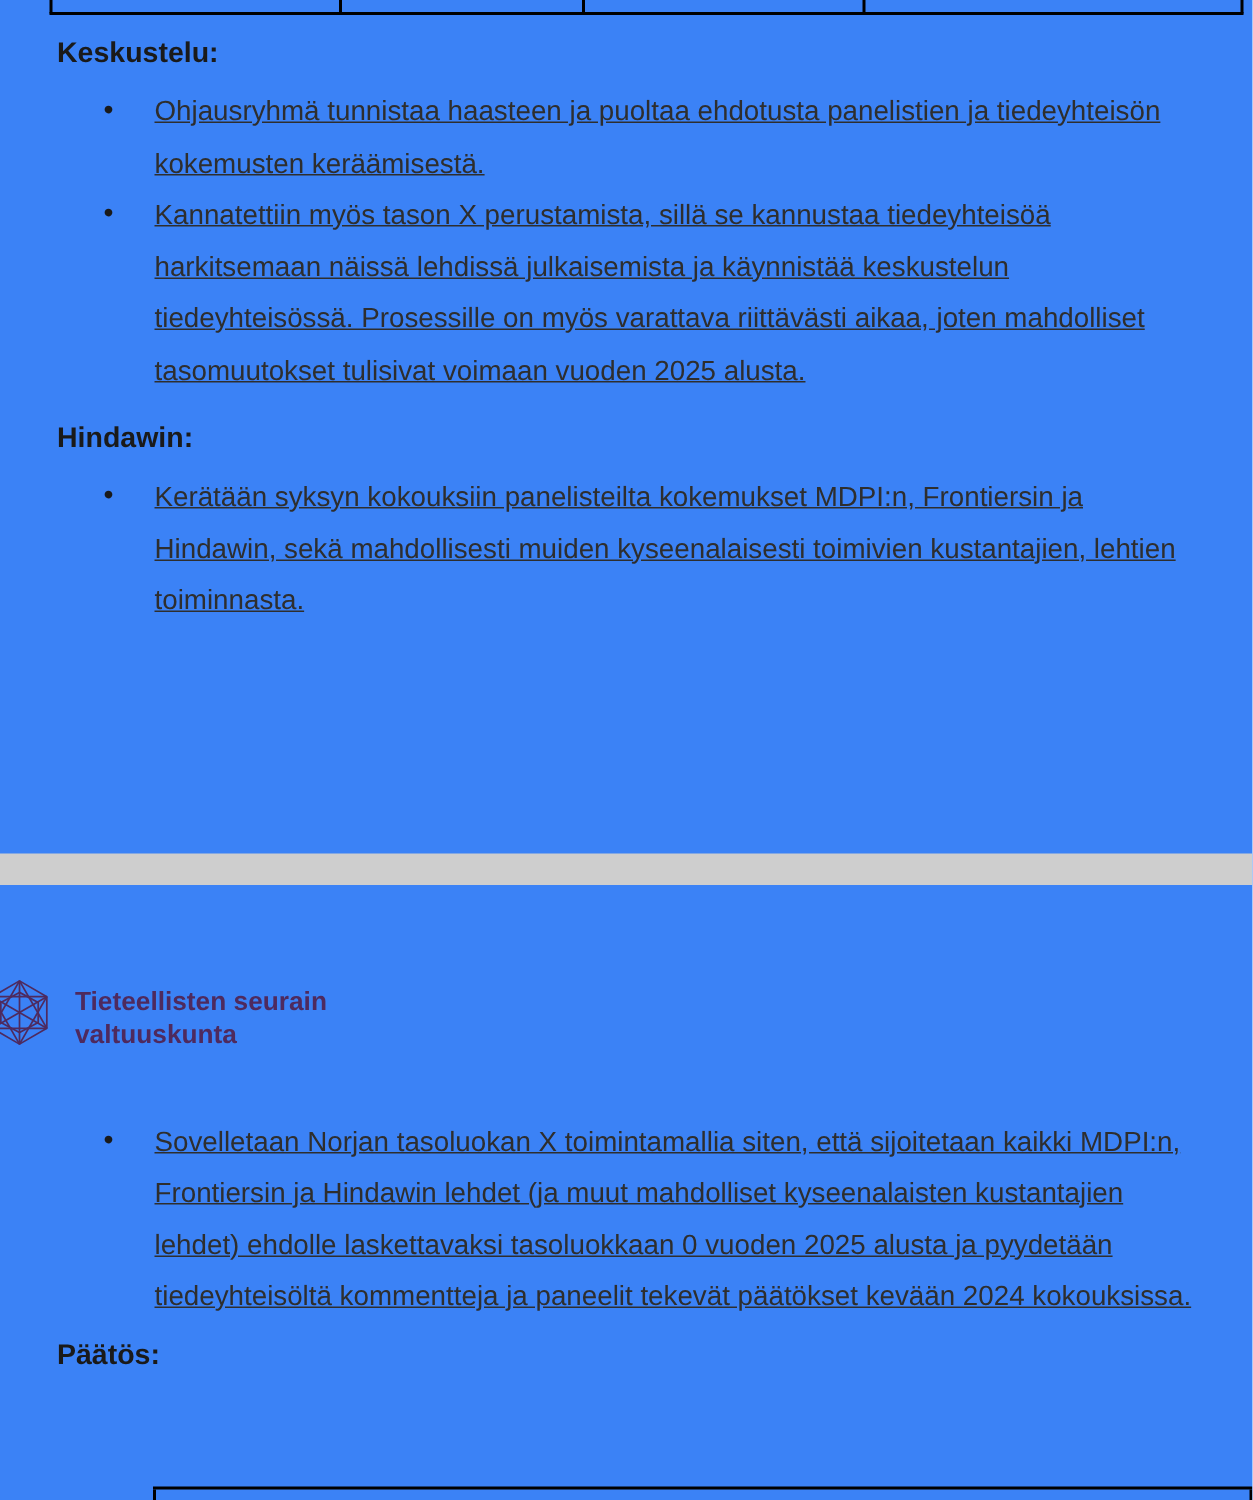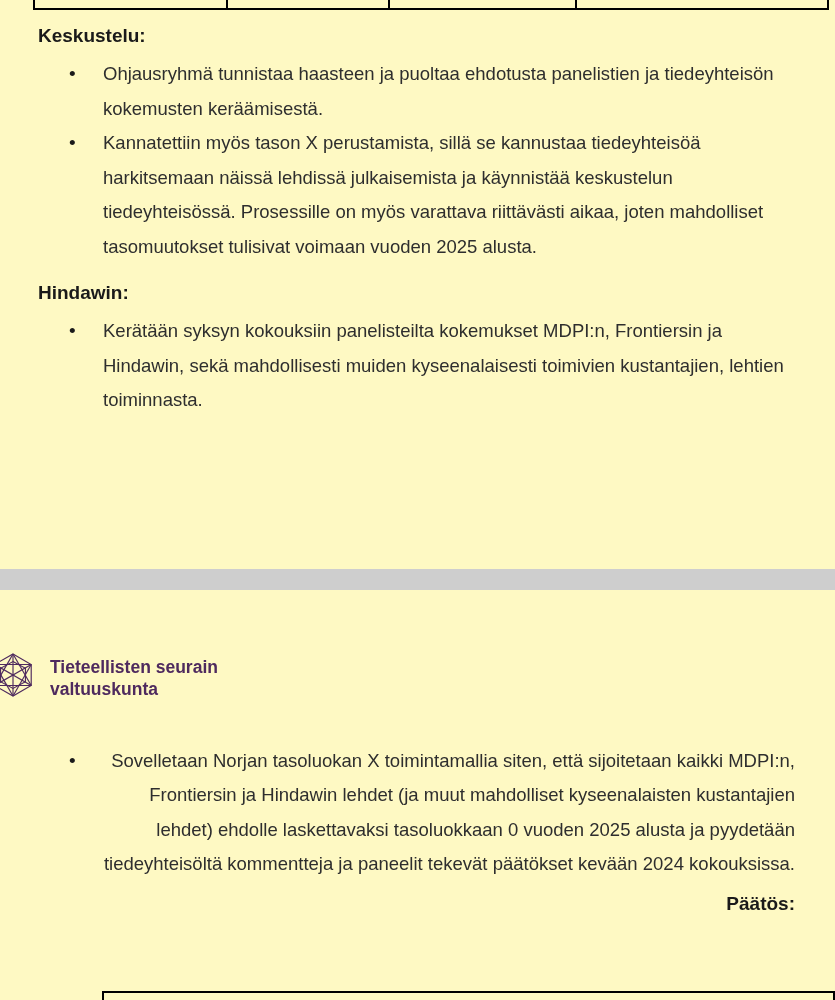--- a/index.html
+++ b/index.html
@@ -1,20 +1,20 @@
 <!DOCTYPE html>
 <html><head>
 <meta charset="utf-8">
 <style>
   html,body { margin:0; padding:0; background:#ffffff; }
   .doc {
     position: relative;
     width: 835px;
     height: 1000px;
-    background: #fef9c3;
+    background: #3b82f6;
     overflow: hidden;
     font-family: "Liberation Sans", sans-serif;
     color: #2e2e2e;
     font-size: 18.5px;
     line-height: 34.5px;
   }
 
   
   .tfrag { position:absolute; left:0; width:100%; }
   .tfrag-top { top:0; height:10px; }
@@ -23,21 +23,21 @@
   .tfrag-bottom { bottom:0; height:9px; }
   .tfrag-bottom .hline { position:absolute; top:0; left:102px; width:733px; height:2px; background:#000; }
   .tfrag-bottom .vline { top:auto; bottom:0; height:7px; }
 
   
   .content { padding: 24px 40px 0 38px; }
   h2.sect {
     margin:0; font-size:19px; line-height:24px; font-weight:bold; color:#1a1a1a;
   }
   h2.sect.gap { margin-top:17px; }
-  ul.blist { margin:9px 0 0 0; padding:0 0 0 65px; list-style:none; }
+  ul.blist { margin:9px 0 0 0; padding:0 0 0 65px; list-style:none;text-decoration:underline; }
   ul.blist li { position:relative; margin:0; }
   ul.blist li::before {
     content:"•"; position:absolute; left:-34px; top:0;
     font-size:19px; color:#1a1a1a;
   }
   .slogan {
     margin-top:60px; text-align:right; padding-right:23px;
     font-weight:bold; font-size:20.5px; color:#4e2a5e; line-height:26px;
   }
 
@@ -45,21 +45,21 @@
   .separator { position:absolute; left:0; top:569px; width:100%; height:21px; background:#cecece; }
 
   
   .page2 { position:absolute; left:0; top:652px; width:835px; }
   .logo-row { display:flex; align-items:flex-start; padding-left:0; }
   .logo-icon { margin-left:-10px; flex:0 0 auto; }
   .logo-text {
     margin:5px 0 0 14px; font-weight:bold; font-size:17.5px; line-height:21.5px;
     color:#4e2a5e;
   }
-  .page2 .content2 { padding: 0 40px 0 38px; text-align: right; }
+  .page2 .content2 { padding: 0 40px 0 38px; }
   .page2 ul.blist { margin-top:34px; }
   .page2 h2.sect { margin-top:10px; }
   .page2 ul.blist.decision { margin-top:6px; }
 </style>
 </head>
 <body>
 
 <div class="doc">
 
   <div class="tfrag tfrag-top">

